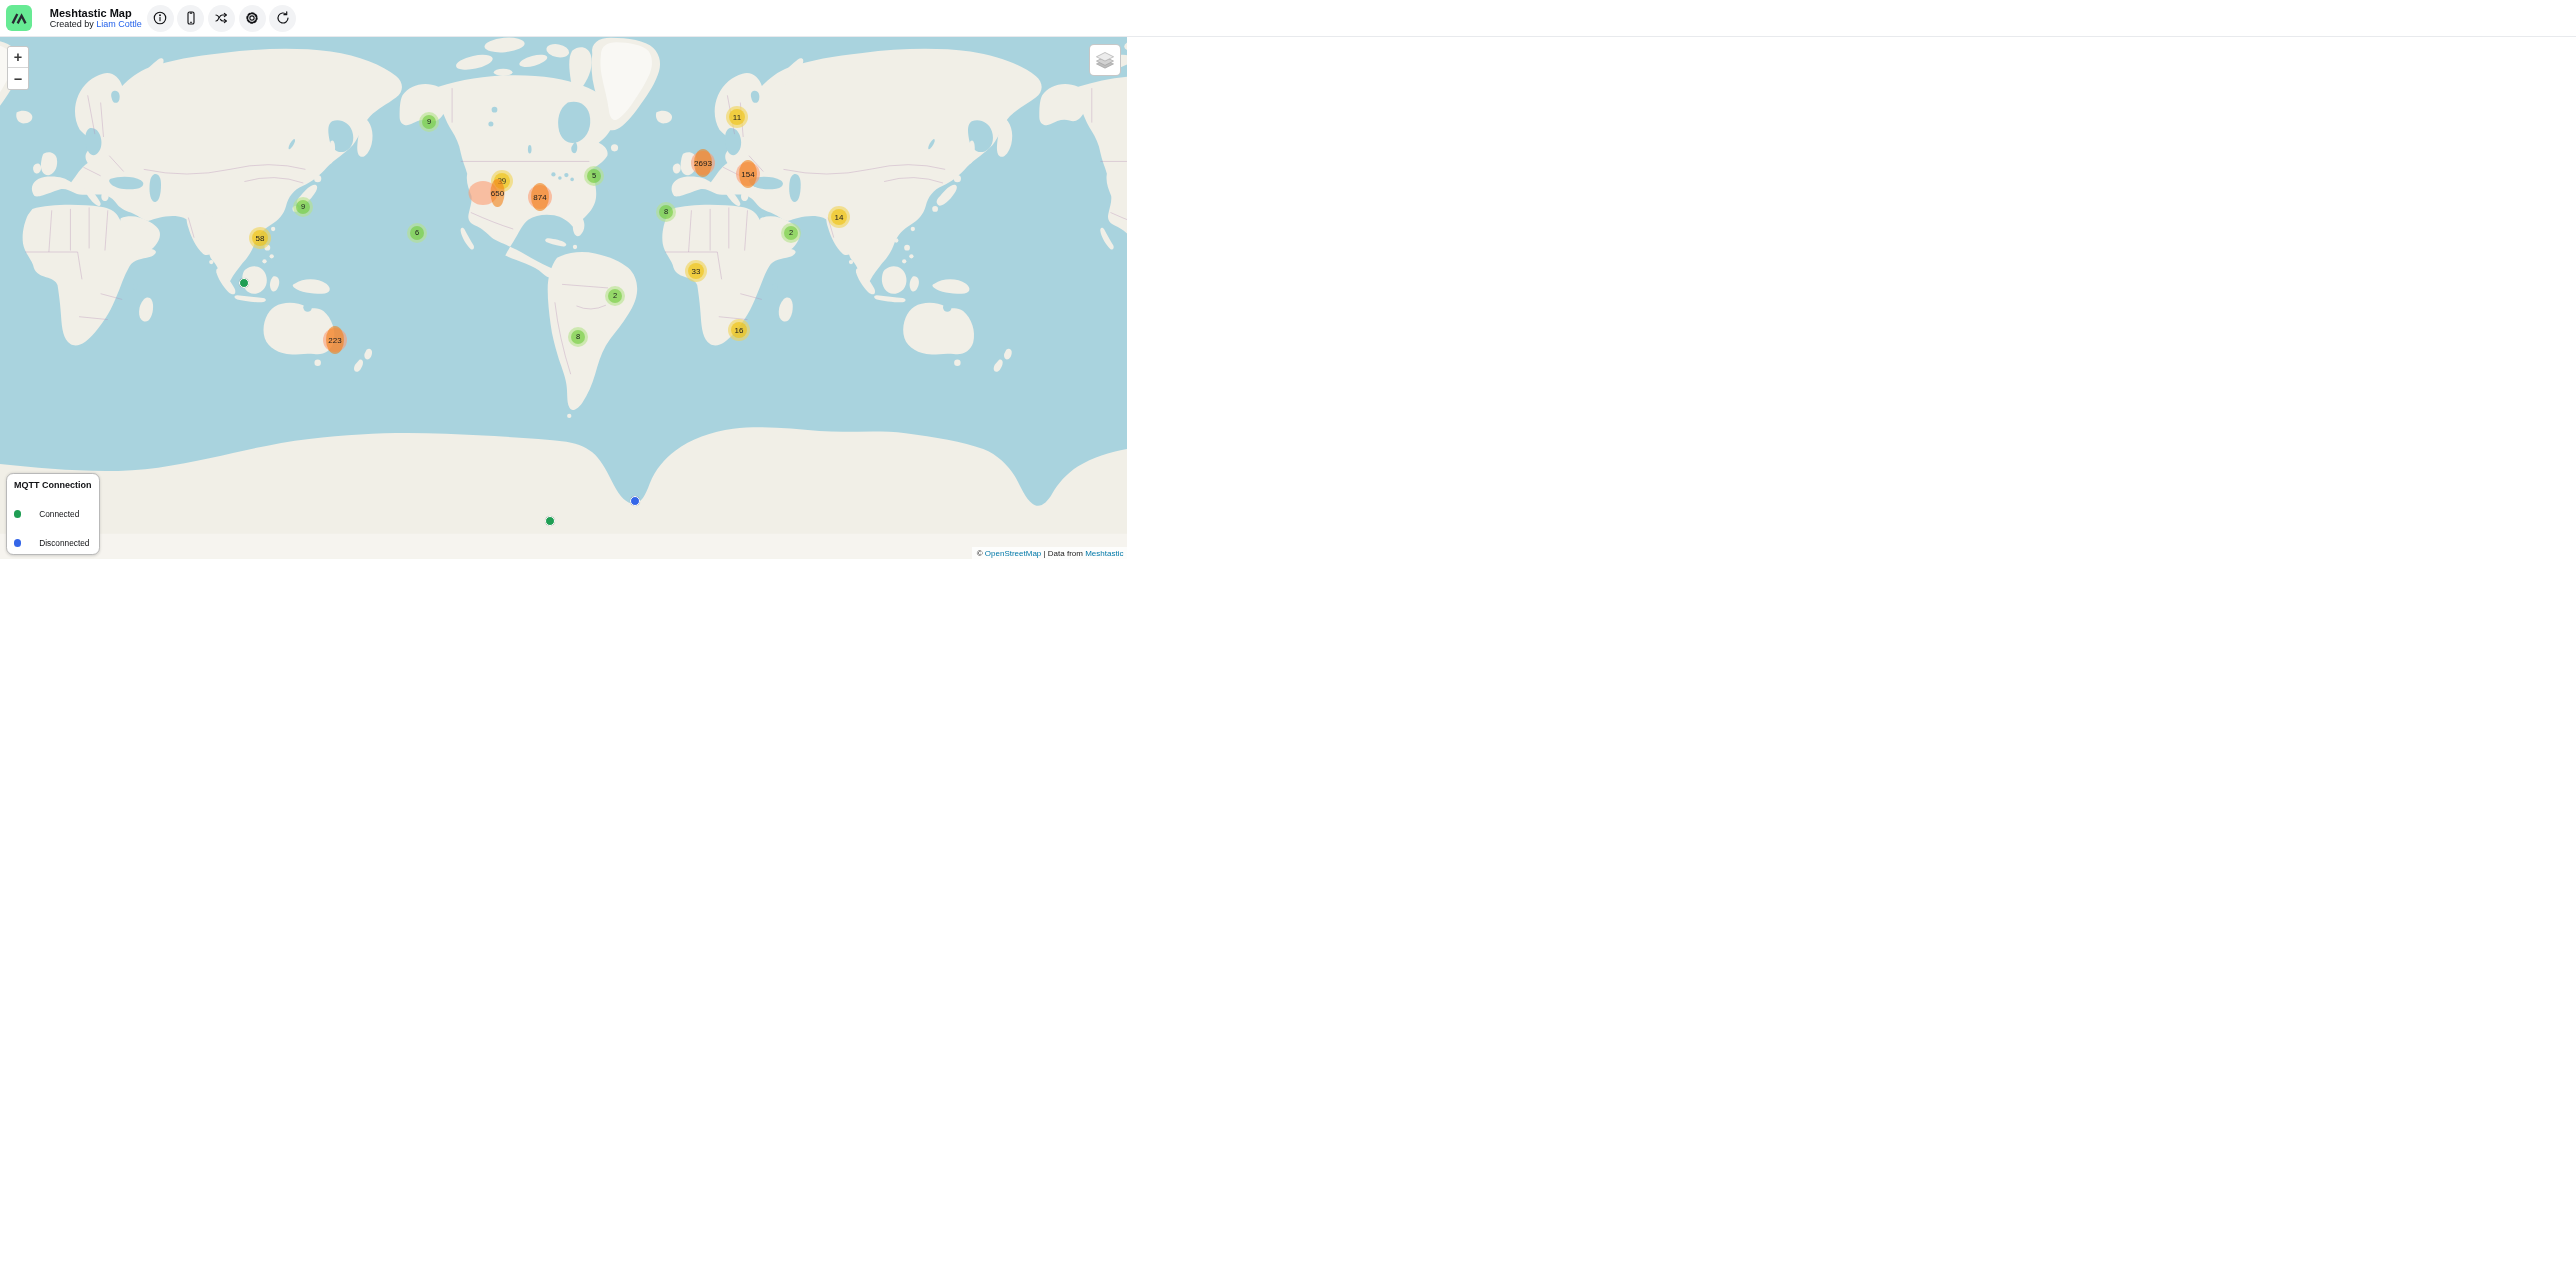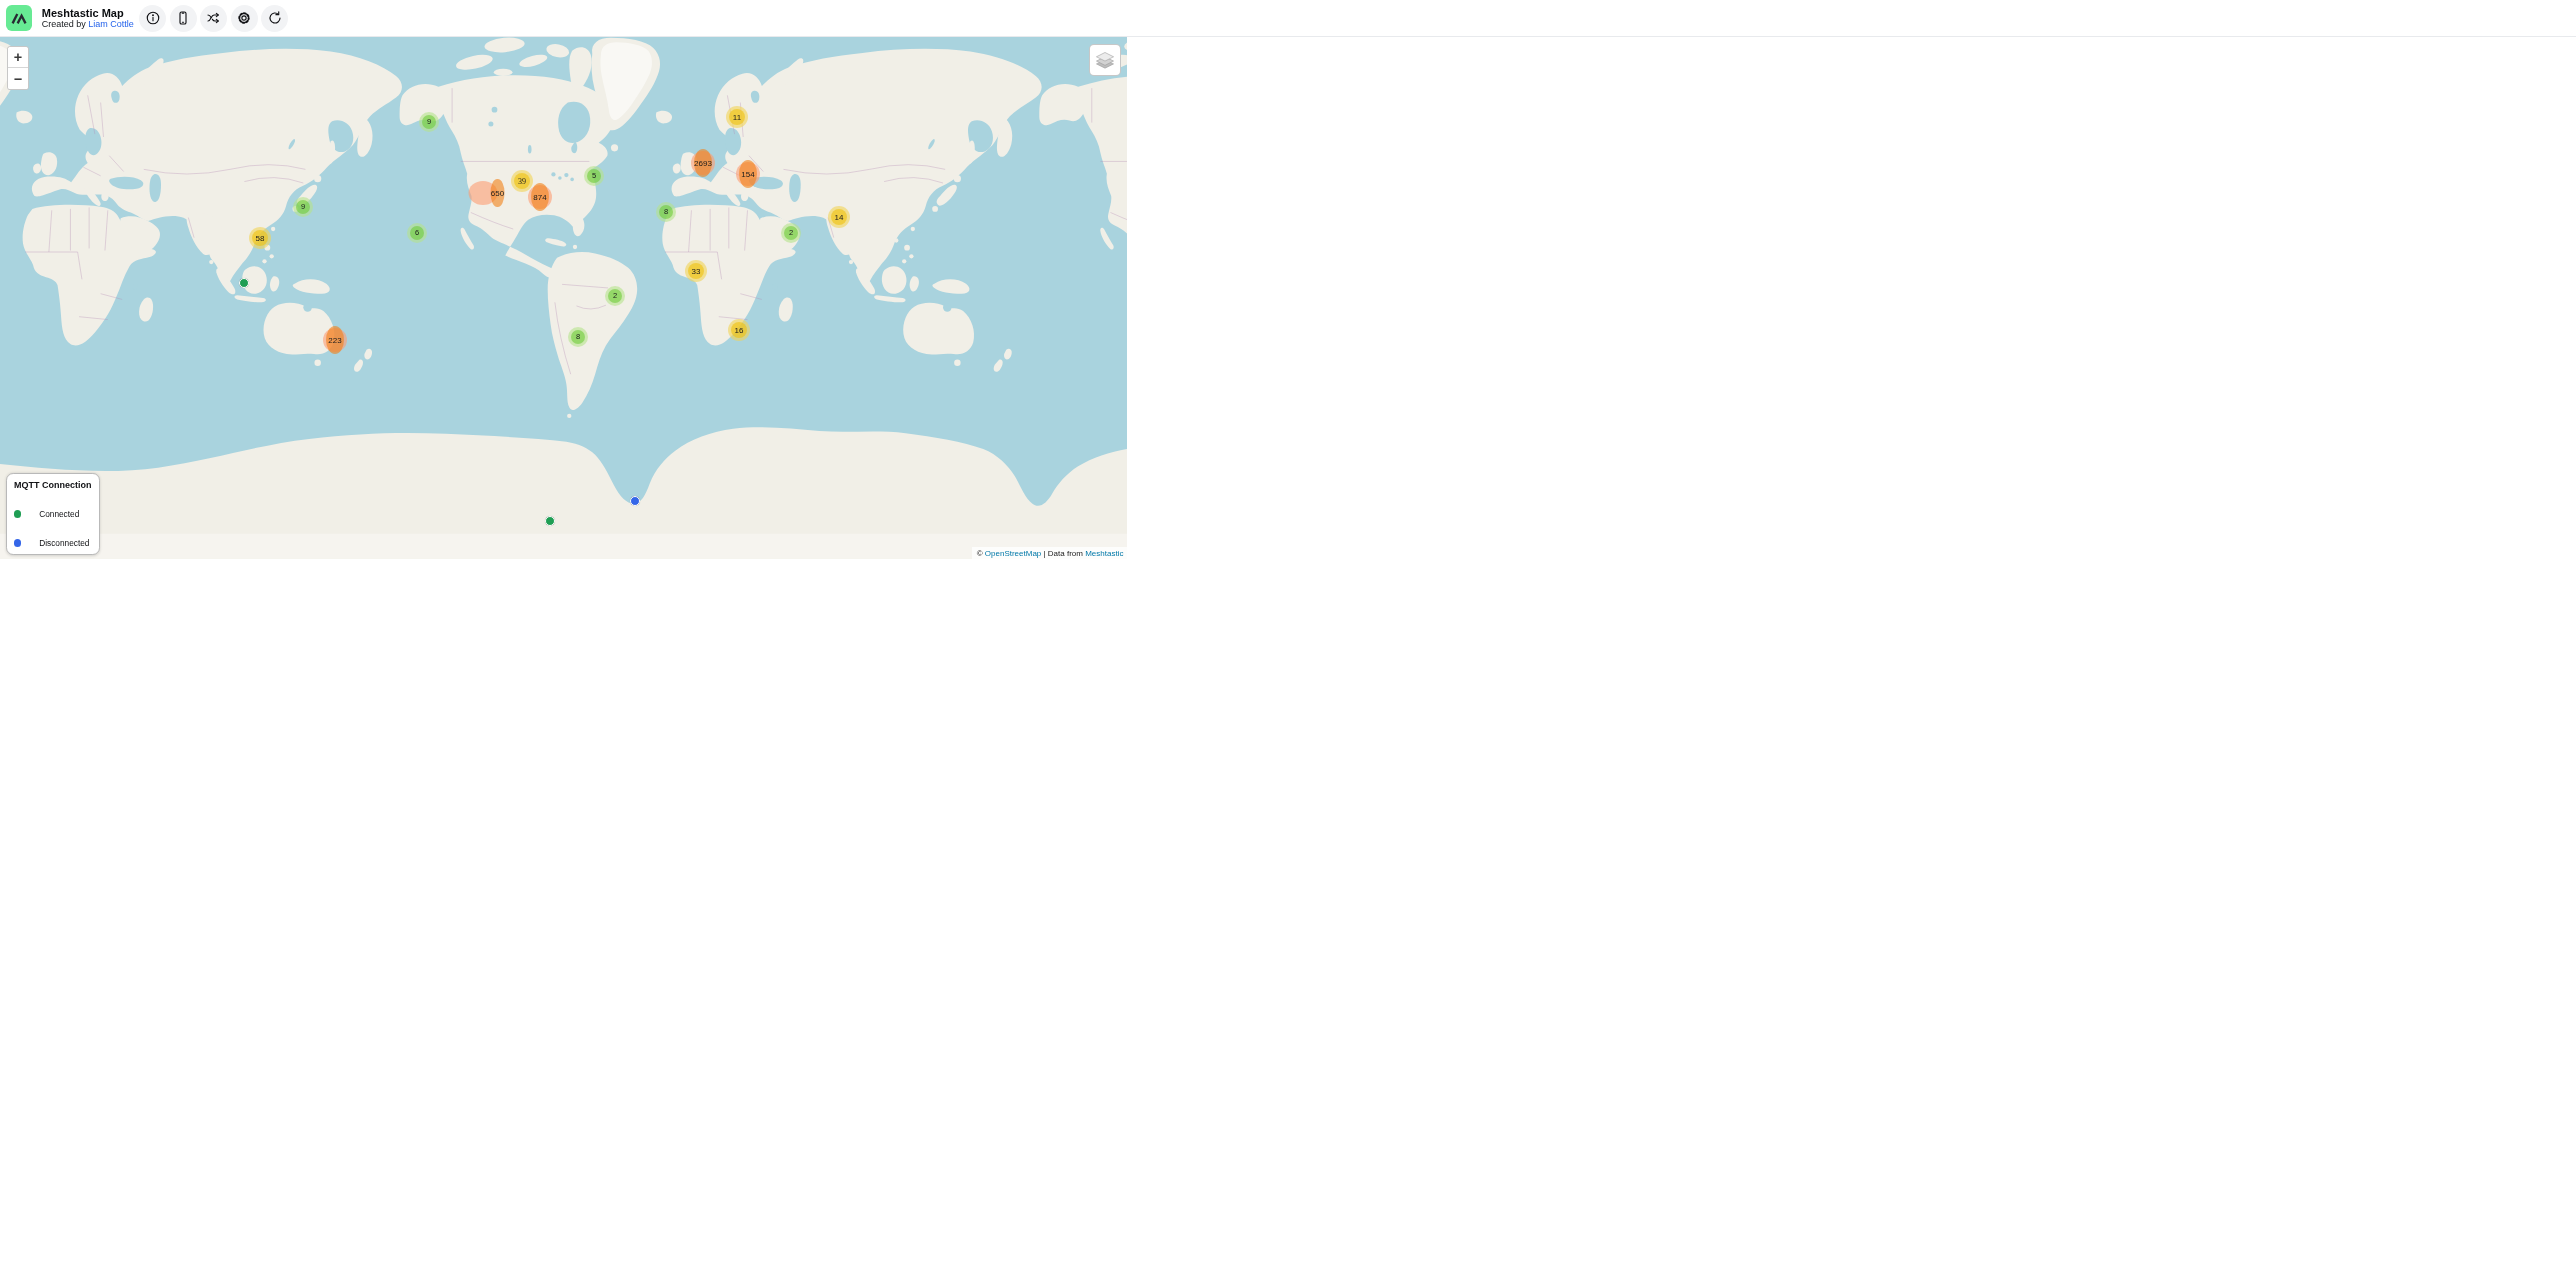--- a/index.html
+++ b/index.html
@@ -1,21 +1,21 @@
 <!DOCTYPE html>
 <html style="font-size:11.5px"><head>
 <meta charset="utf-8">
 <style>
   * { margin:0; padding:0; box-sizing:border-box; }
   html,body { width:1127px; height:558px; overflow:hidden; font-family:"Liberation Sans", sans-serif; background:#fff; }
 
   
   .header { position:absolute; top:0; left:0; right:0; height:37px; background:#ffffff; z-index:50;
             display:flex; align-items:center; border-bottom:0.7px solid #e8eaed; }
-  .brand { display:flex; align-items:center; gap:10px; padding-left:5.8px; min-width:134px; }
+  .brand { display:flex; align-items:center; gap:18px; padding-left:5.8px; min-width:134px; }
   .logo { width:26px; height:26px; border-radius:5.8px; background:#67ea94; display:flex; align-items:center; justify-content:center; }
   .brand-text { line-height:1.15; }
   .brand-title { font-size:11px; font-weight:bold; color:#0b0d10; }
   .brand-sub { font-size:9px; color:#15181c; }
   .brand-sub a { color:#2563eb; text-decoration:none; }
   .search-wrap { flex:0 0 auto; width:824px; }
   .search-input { width:100%; height:26px; border:0.7px solid #d6dade; border-radius:5.8px; background:#f9fafb;
                   font-size:10px; color:#30353c; padding:0 8.6px; outline:none; }
   .search-input::placeholder { color:#7c828c; }
   .actions { display:flex; align-items:center; gap:3.6px; margin-left:5px; }
@@ -200,21 +200,21 @@
       <polygon points="14,12 26,18 14,24 2,18" fill="#bdbdbd" stroke="#9a9a9a" stroke-width="0.8"></polygon>
       <polygon points="14,8 26,14 14,20 2,14" fill="#d2d2d2" stroke="#9a9a9a" stroke-width="0.8"></polygon>
       <polygon points="14,2 26,8 14,14 2,8" fill="#ececec" stroke="#9a9a9a" stroke-width="0.8"></polygon>
     </svg>
   </div>
 
   <div id="markers-layer">
       <div class="cluster small" style="left: 429px; top: 85px; background: rgba(181, 226, 140, 0.6);">
         <span style="background: rgba(110, 204, 57, 0.6);">9</span>
       </div>
-      <div class="cluster medium" style="left: 522px; top: 144px; background: rgba(241, 211, 87, 0.6); font-family: Liberation Serif, serif;">
+      <div class="cluster medium" style="left: 502px; top: 144px; background: rgba(241, 211, 87, 0.6); font-family: Liberation Serif, serif;">
         <span style="background: rgba(240, 194, 12, 0.6);">39</span>
       </div>
       <div class="cluster large" style="left: 483px; top: 156px; background: rgba(253, 156, 115, 0.6); padding-left: 29px;">
         <span style="background: rgba(241, 128, 23, 0.6);">650</span>
       </div>
       <div class="cluster large" style="left: 540px; top: 160px; background: rgba(253, 156, 115, 0.6);">
         <span style="background: rgba(241, 128, 23, 0.6);">874</span>
       </div>
       <div class="cluster small" style="left: 594px; top: 139px; background: rgba(181, 226, 140, 0.6);">
         <span style="background: rgba(110, 204, 57, 0.6);">5</span>

